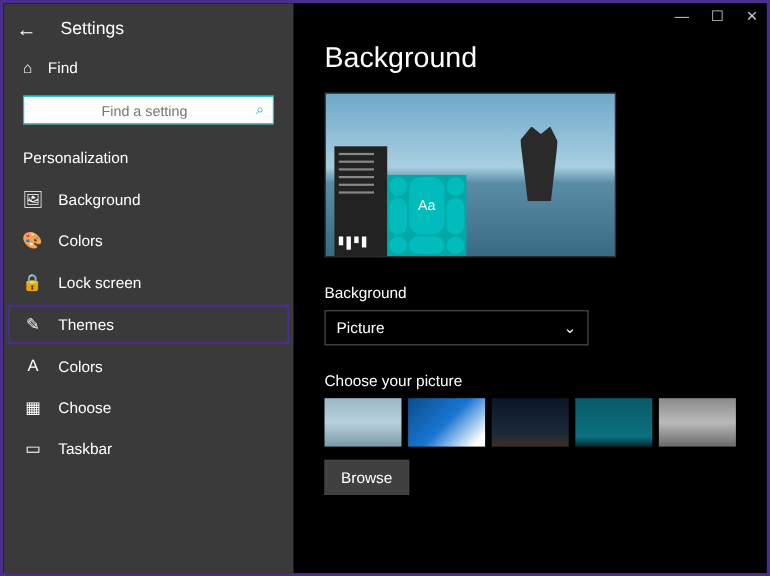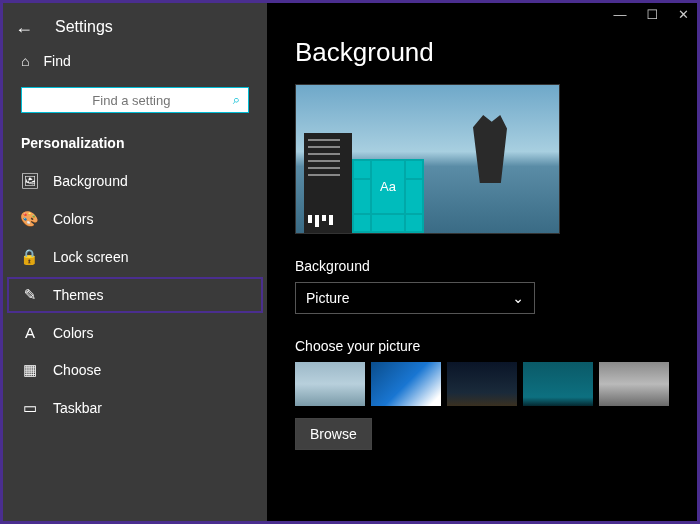--- a/index.html
+++ b/index.html
@@ -6,37 +6,37 @@
 body { width: 700px; height: 524px; background: #000; overflow: hidden; border: 3px solid #4a2e8f; }
 .window { display: flex; height: 100%; }
 .sidebar { width: 278px; background: #3a3a3a; color: #fff; padding: 8px 0; display: flex; flex-direction: column; }
 .titlebar { display: flex; align-items: center; height: 32px; padding: 0 12px; gap: 20px; }
 .titlebar .back { width: 20px; font-size: 18px; cursor: pointer; }
 .titlebar .title { font-size: 16px; font-weight: 400; }
 .nav-home { display: flex; align-items: center; gap: 14px; padding: 10px 18px; font-size: 14px; cursor: pointer; }
 .search { margin: 8px 18px 16px 18px; border: 1px solid #00bcd4; background: #fff; display: flex; align-items: center; padding: 4px 8px; }
 .search input { flex: 1; border: none; outline: none; font-size: 13px; color: #666; background: transparent; text-align: center; }
 .search .sicon { color: #00bcd4; font-size: 13px; }
-.section-label { padding: 6px 10px 12px 18px; font-size: 14px; font-weight: 700; }
+.section-label { padding: 6px 10px 12px 18px; font-size: 14px; font-weight: 400; }
 .nav-list { display: flex; flex-direction: column; gap: 2px; }
 .nav-item { display: flex; align-items: center; gap: 14px; padding: 9px 18px; font-size: 14px; cursor: pointer; }
 .nav-item .icon { width: 18px; display: inline-flex; justify-content: center; font-size: 15px; }
 .nav-item.highlighted { border: 2px solid #4a2e8f; margin: 0 4px; padding: 7px 12px; }
 .content { flex: 1; background: #000; color: #fff; padding: 20px 28px; position: relative; }
 .winctl { position: absolute; top: 4px; right: 8px; display: flex; gap: 20px; color: #ccc; font-size: 13px; }
 .winctl span { cursor: pointer; }
 h1 { font-size: 26px; font-weight: 300; margin: 14px 0 16px 0; }
 .preview { width: 265px; height: 150px; background: linear-gradient(to bottom, #6fa8c9 0%, #a8cfe0 45%, #5a8ca6 55%, #3a6b85 100%); position: relative; border: 1px solid #333; overflow: hidden; }
 .preview .rock { position: absolute; right: 52px; top: 30px; width: 34px; height: 68px; background: #2a2a2a; clip-path: polygon(20% 100%, 0% 18%, 30% 0%, 55% 10%, 80% 0%, 100% 20%, 82% 100%); }
 .preview .mockbar { position: absolute; left: 8px; bottom: 0; width: 48px; height: 100px; background: #222; padding: 6px 4px; display: flex; flex-direction: column; gap: 5px; }
 .preview .mockbar .line { height: 2px; background: #888; width: 80%; }
 .preview .mockbar .bars { display: flex; gap: 3px; margin-top: auto; }
 .preview .mockbar .bars span { width: 4px; background: #fff; }
 .preview .tiles { position: absolute; left: 56px; bottom: 0; width: 72px; height: 74px; background: #00a8a8; display: grid; grid-template-columns: 1fr 2fr 1fr; grid-template-rows: 1fr 2fr 1fr; gap: 2px; padding: 2px; }
-.preview .tiles .t { background: #00bcbc; }
+.preview .tiles .t { background: #00bcbc; border-radius: 11px; }
 .preview .tiles .aa { grid-column: 2; grid-row: 1 / span 2; display: flex; align-items: center; justify-content: center; font-size: 13px; color: #fff; }
 .field-label { font-size: 14px; margin-top: 24px; margin-bottom: 8px; }
 .dropdown { width: 240px; border: 1px solid #555; padding: 7px 10px; display: flex; justify-content: space-between; align-items: center; font-size: 14px; cursor: pointer; background: #000; }
 .thumbs { display: flex; gap: 6px; margin-top: 4px; }
 .thumb { width: 70px; height: 44px; background: #333; cursor: pointer; }
 .th1 { background: linear-gradient(to bottom, #9cb8c8 0%, #b8d0dc 50%, #7a9aa8 100%); }
 .th2 { background: linear-gradient(135deg, #0a4d8c 0%, #1976d2 50%, #fff 90%); }
 .th3 { background: linear-gradient(to bottom, #0a1528 0%, #1a2a3a 70%, #3a3020 100%); }
 .th4 { background: linear-gradient(to bottom, #0a5a68 0%, #0d7080 80%, #052830 100%); }
 .th5 { background: linear-gradient(to bottom, #8a8a8a 0%, #bababa 50%, #6a6a6a 100%); }

